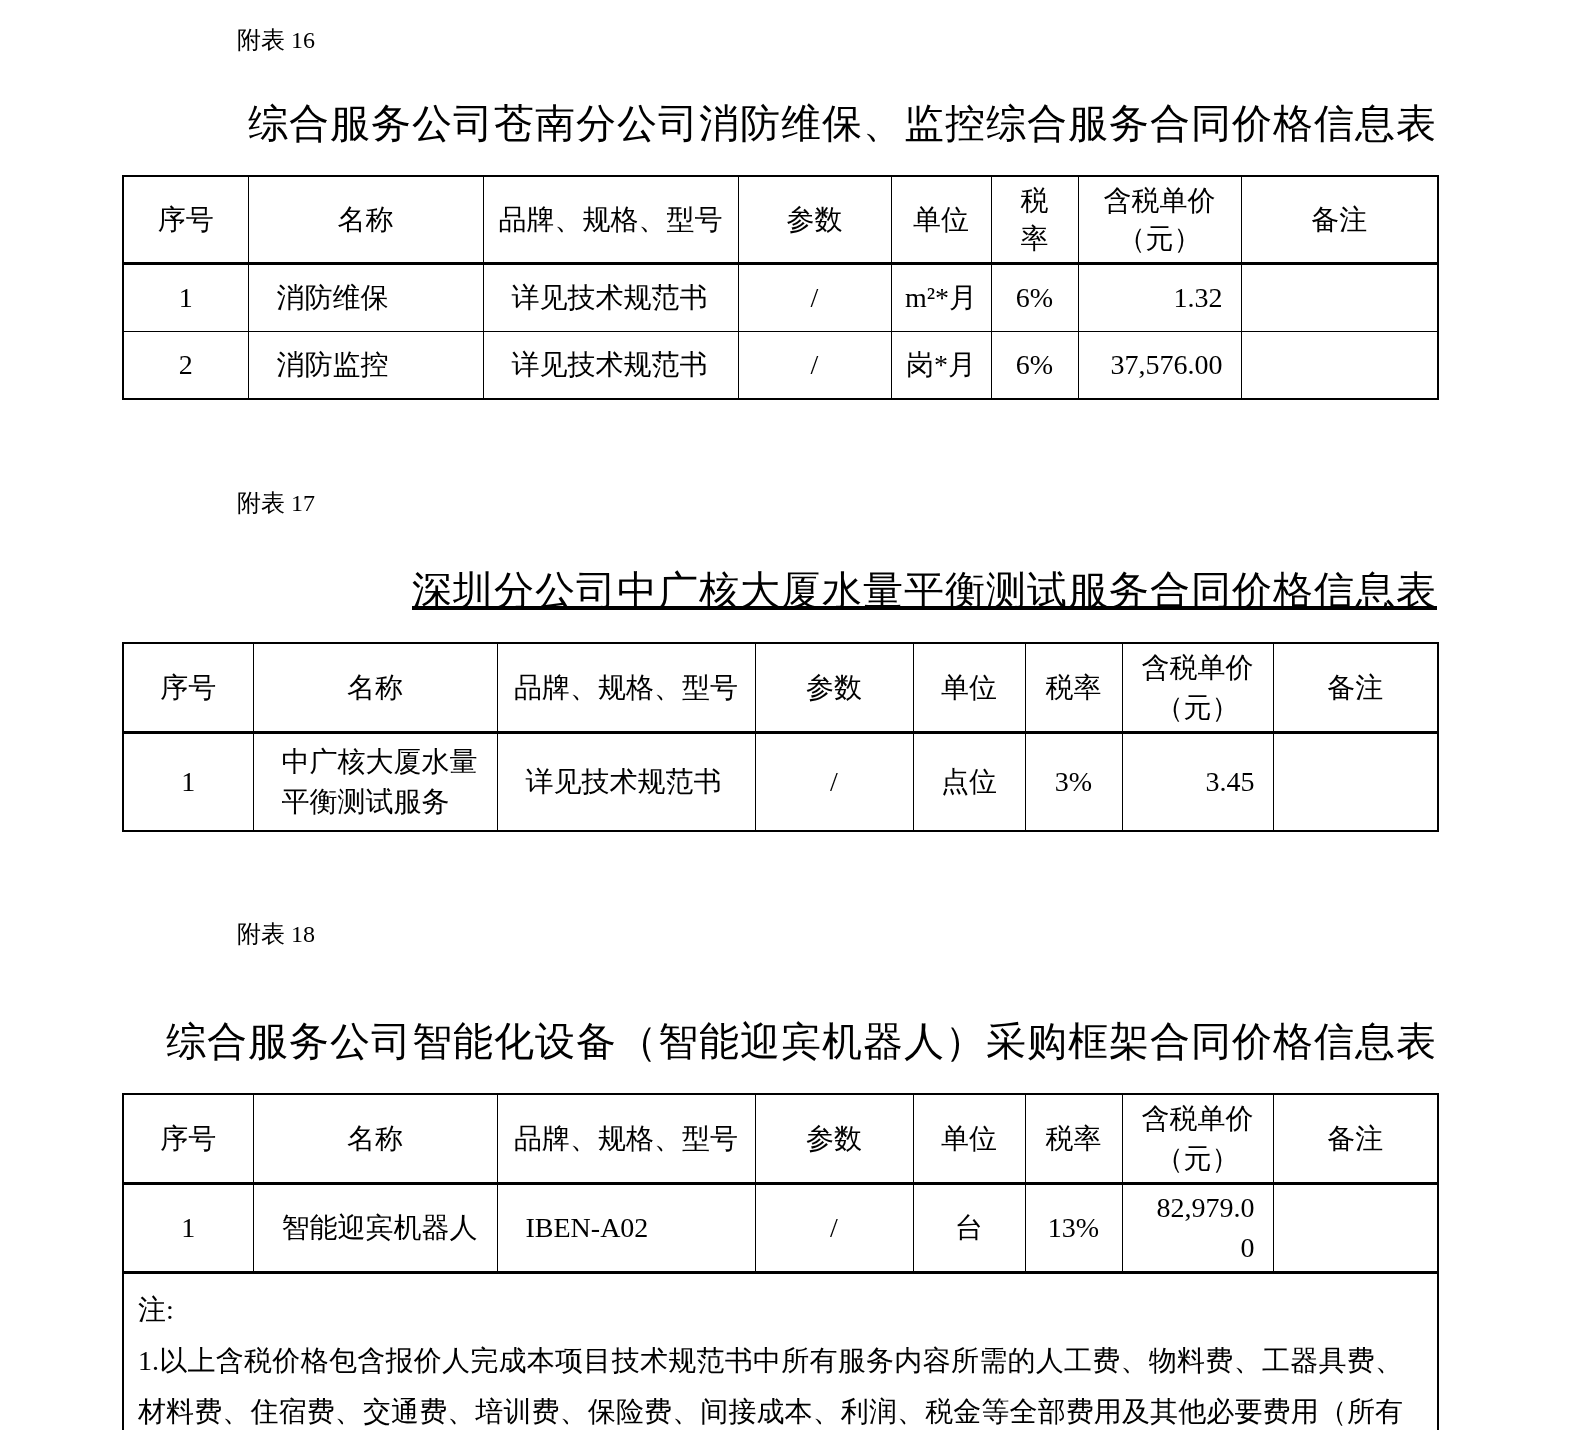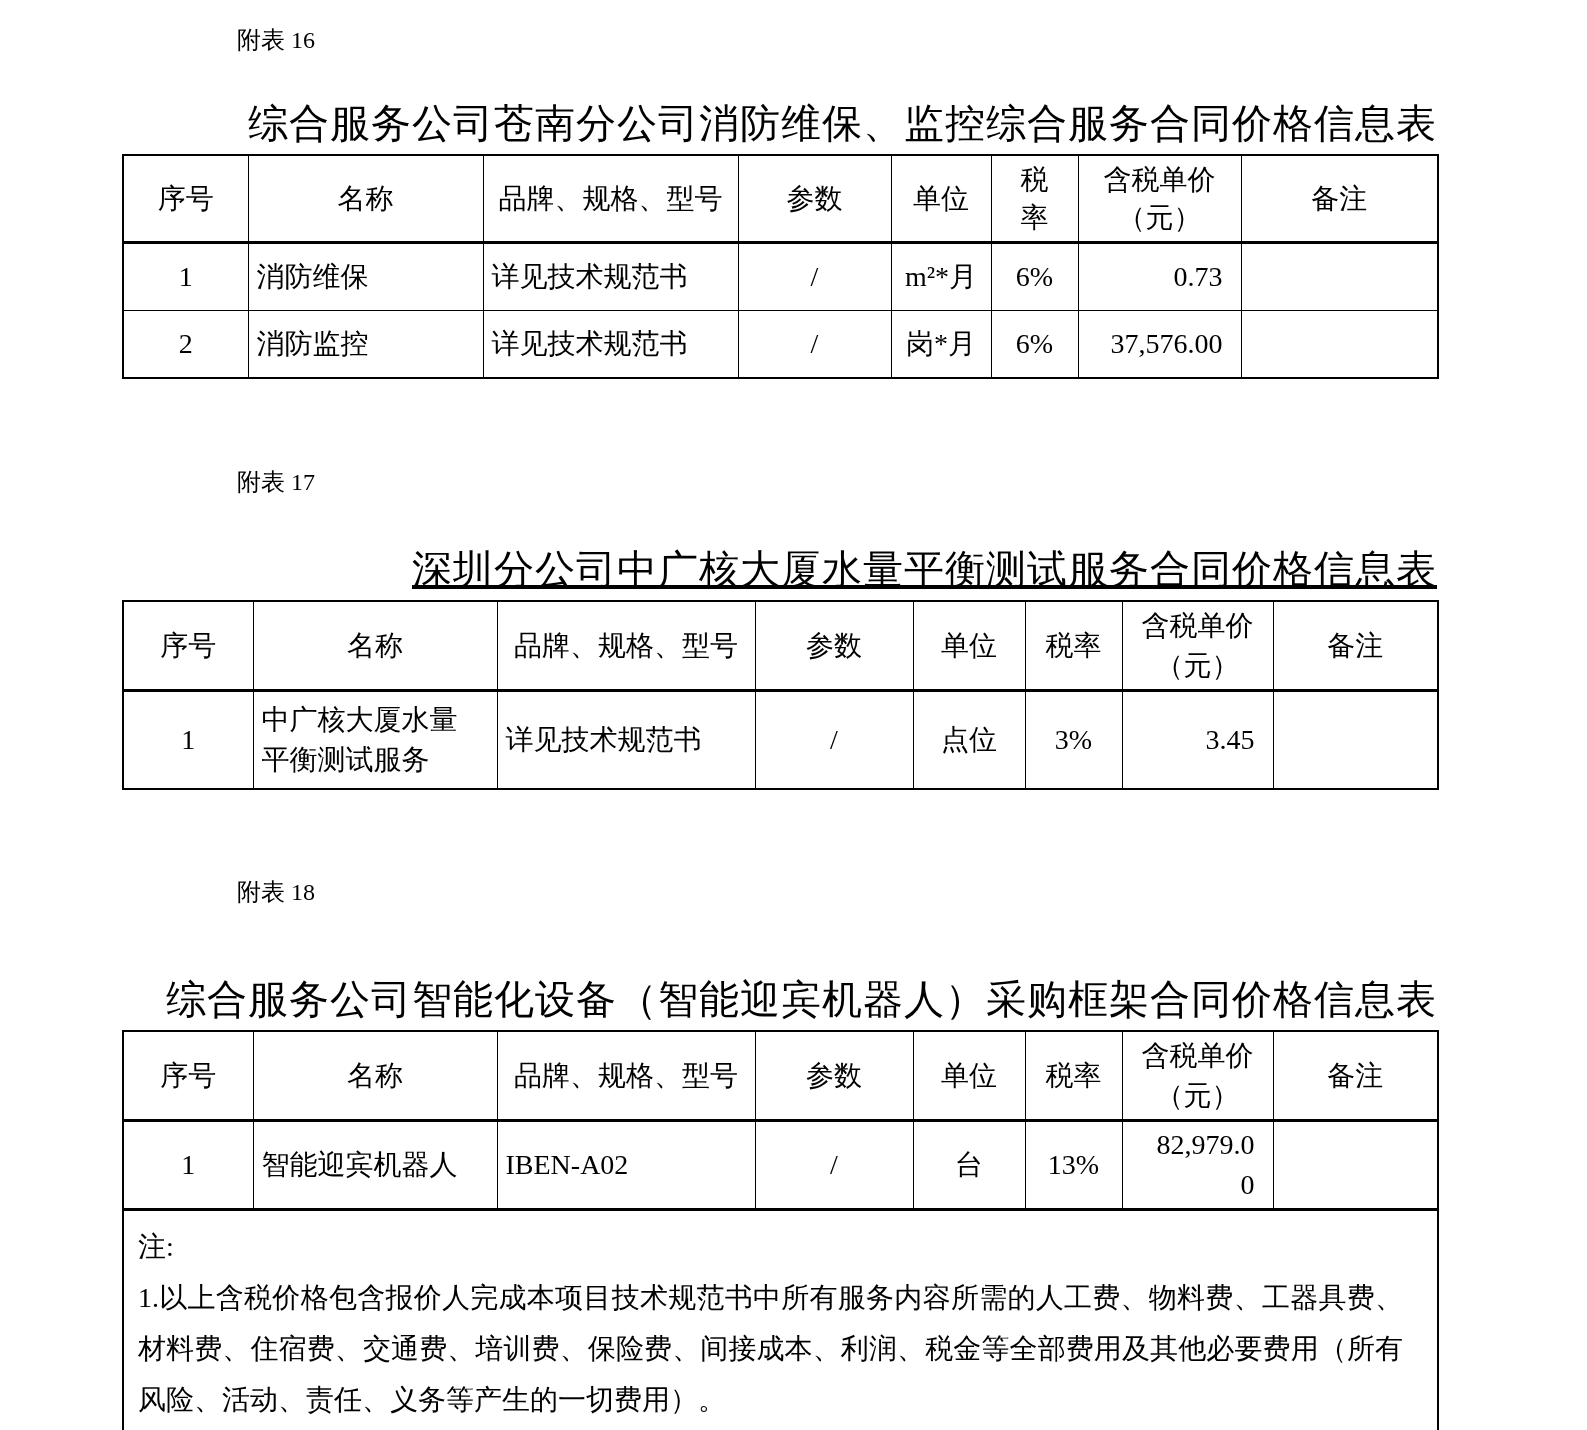--- a/index.html
+++ b/index.html
@@ -29,21 +29,21 @@
     text-align:right;
     margin-top:44px;
     white-space:nowrap;
   }
   .ttl-2{margin-top:48px;text-decoration:underline;}
   .ttl-3{margin-top:68px;}
   table.price-table{
     border-collapse:collapse;
     table-layout:fixed;
     width:1315px;
-    margin-top:6px;
+    margin-top:27px;
     border:2px solid #000;
   }
   .t2{margin-top:14px;}
   .t3{margin-top:16px;}
   th,td{
     border:1.5px solid #000;
     font-size:28px;
     font-weight:normal;
     line-height:40px;
     text-align:center;
@@ -51,21 +51,21 @@
     white-space:pre-line;
     padding:2px 4px;
     overflow:hidden;
   }
   thead th{border-bottom:3px solid #000;}
   .t1 thead th{height:81px;line-height:38px;}
   .t2 thead th,.t3 thead th{height:83px;line-height:40px;}
   .t1 tbody td{height:62px;}
   .t2 tbody td{height:92px;}
   .t3 tbody td{height:82px;}
-  td.al{text-align:left;padding-left:8px;padding-right:14px;}
+  td.al{text-align:left;padding-left:28px;padding-right:14px;}
   td.ar{text-align:right;padding-right:18px;padding-left:6px;}
   
   .t1 col.c1{width:125px}.t1 col.c2{width:235px}.t1 col.c3{width:255px}
   .t1 col.c4{width:153px}.t1 col.c5{width:100px}.t1 col.c6{width:87px}
   .t1 col.c7{width:163px}.t1 col.c8{width:197px}
   
   .t2 col.c1,.t3 col.c1{width:130px}
   .t2 col.c2,.t3 col.c2{width:244px}
   .t2 col.c3,.t3 col.c3{width:258px}
   .t2 col.c4,.t3 col.c4{width:158px}
@@ -118,21 +118,21 @@
       </tr>
     </thead>
     <tbody>
       <tr>
         <td>1</td>
         <td class="al">消防维保</td>
         <td class="al">详见技术规范书</td>
         <td>/</td>
         <td>m²*月</td>
         <td>6%</td>
-        <td class="ar">0.73</td>
+        <td class="ar">1.32</td>
         <td></td>
       </tr>
       <tr>
         <td>2</td>
         <td class="al">消防监控</td>
         <td class="al">详见技术规范书</td>
         <td>/</td>
         <td>岗*月</td>
         <td>6%</td>
         <td class="ar">37,576.00</td>

